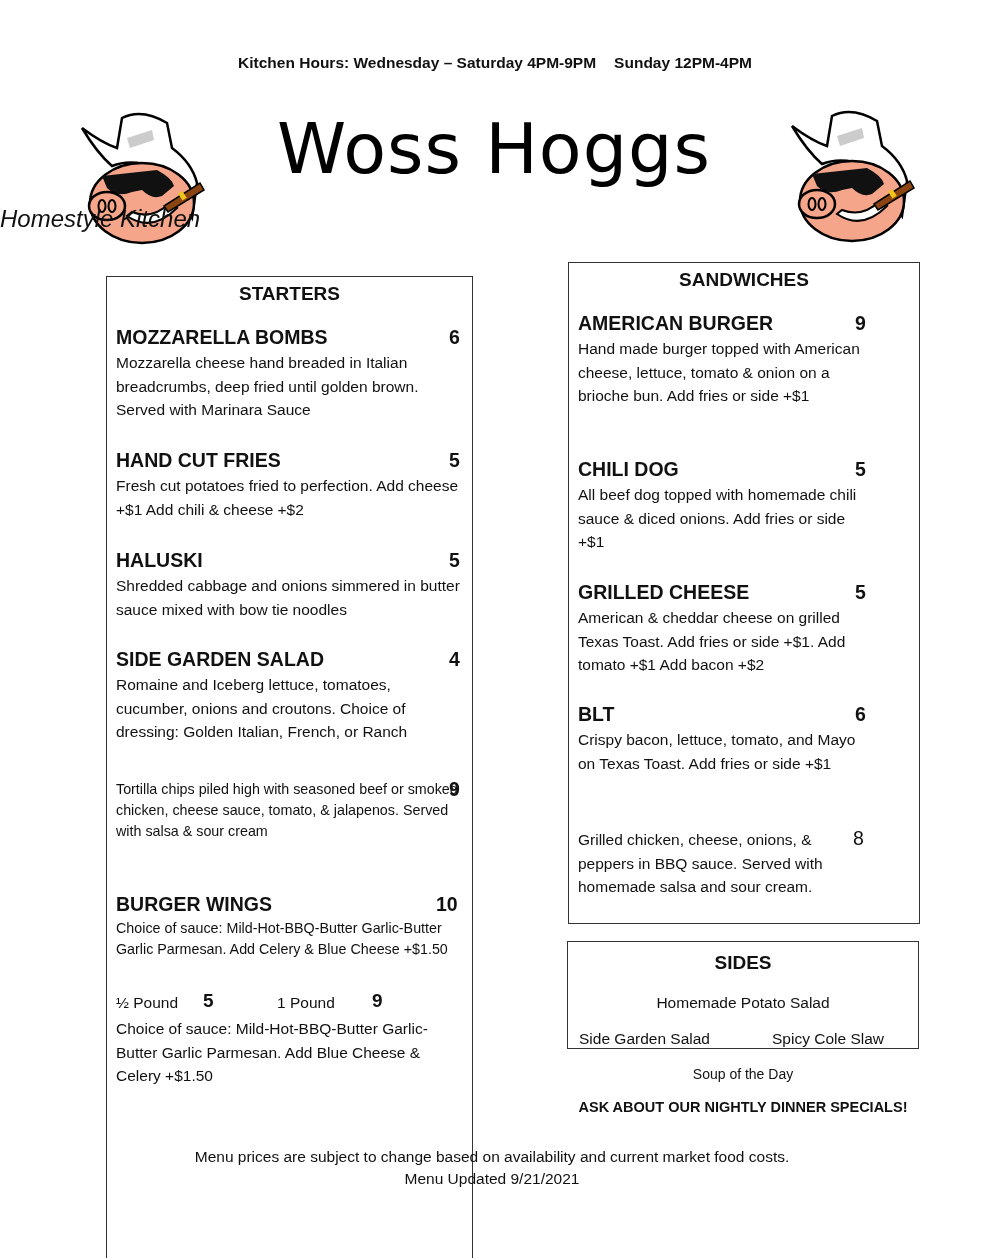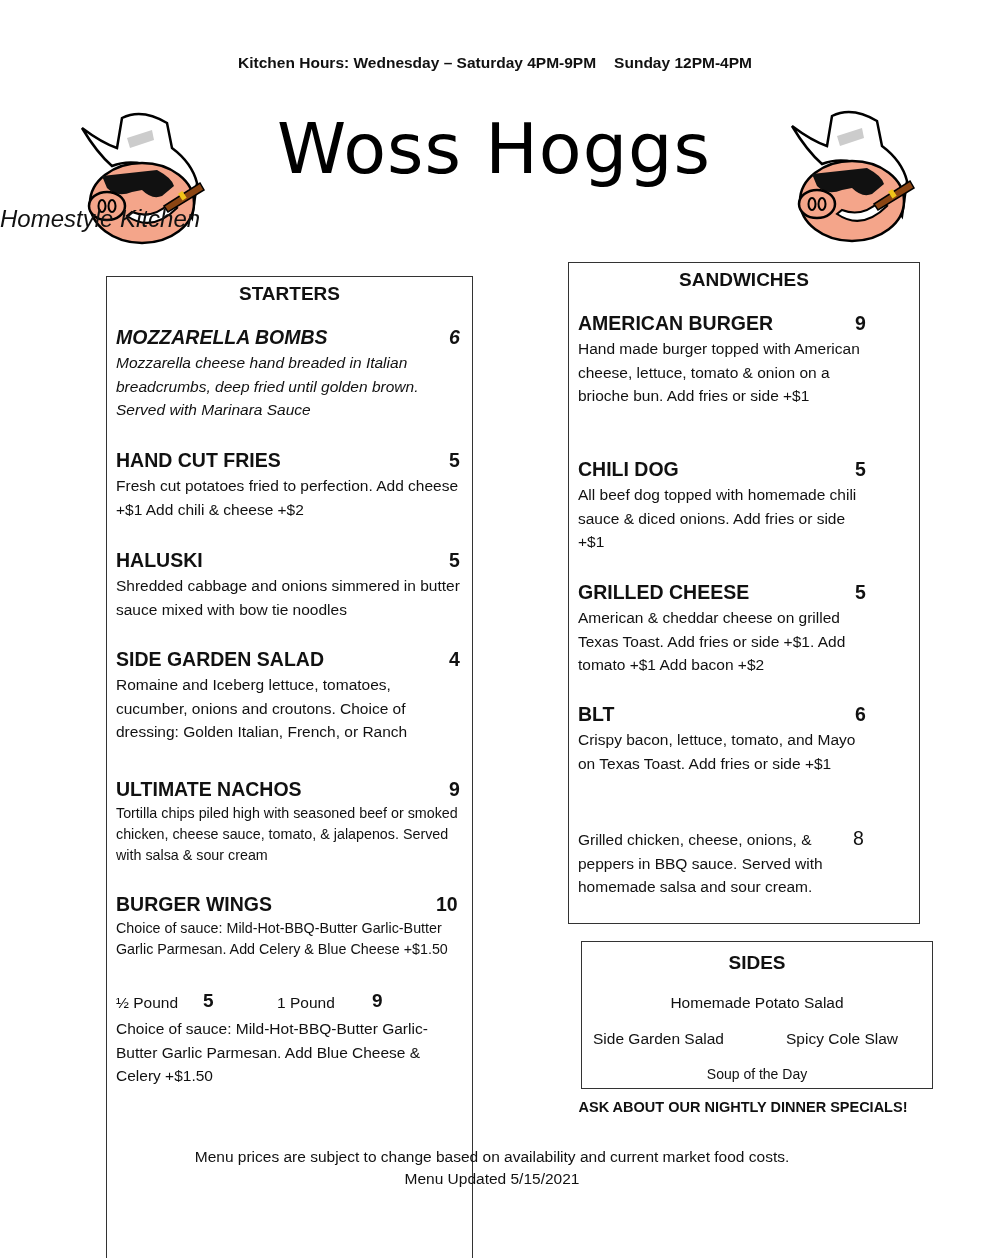--- a/index.html
+++ b/index.html
@@ -9,21 +9,21 @@
   .hours span + span { margin-left: 18px; }
   .title { top: 108px; left: 0; width: 988px; text-align: center; font-weight: normal; font-size: 70px; letter-spacing: 1px; font-family: "DejaVu Sans", sans-serif; color: #000; }
   .subtitle { top: 205px; left: 0; width: 980px; font-style: italic; font-size: 24px; }
   .pig { width: 150px; height: 140px; }
   .pig-left { left: 62px; top: 108px; }
   .pig-right { left: 772px; top: 106px; }
 
   .box { border: 1px solid #333; box-sizing: border-box; }
   .starters { left: 106px; top: 276px; width: 367px; height: 1088px; }
   .sandwiches { left: 568px; top: 262px; width: 352px; height: 662px; }
-  .sides { left: 581px; top: 941px; width: 352px; height: 148px; }
+  .sides { left: 567px; top: 941px; width: 352px; height: 108px; }
 
   .sec-title { position: absolute; left: 0; width: 100%; text-align: center; font-weight: bold; font-size: 19px; }
   .item { position: absolute; left: 9px; }
   .item-name { font-weight: bold; font-size: 19.5px; line-height: 24px; white-space: nowrap; }
   .item-price { position: absolute; top: 0; font-weight: bold; font-size: 19.5px; line-height: 24px; }
   .item-desc { font-size: 15.5px; line-height: 23.5px; margin-top: 2px; }
   .item-desc.small { font-size: 14.3px; line-height: 21px; }
   .starters .item { width: 345px; }
   .sandwiches .item { width: 285px; }
 
@@ -67,21 +67,21 @@
   <ellipse cx="40" cy="98" rx="3.5" ry="6" fill="none" stroke="#000" stroke-width="2"></ellipse>
   <ellipse cx="50" cy="98" rx="3.5" ry="6" fill="none" stroke="#000" stroke-width="2"></ellipse>
   <path d="M65 108 Q90 125 115 100 L108 95 Q90 112 70 104 Z" fill="#fff" stroke="#000" stroke-width="2"></path>
   <path d="M102 98 L138 75 L142 82 L106 104 Z" fill="#8b4513" stroke="#000" stroke-width="1.5"></path>
   <rect x="118" y="84" width="5" height="8" fill="#f0c419" transform="rotate(-33 120 88)"></rect>
 </svg>
 
 <div class="abs box starters">
   <div class="sec-title" style="top:6px;">STARTERS</div>
 
-  <div class="item" style="top:48px;font-style:italic;">
+  <div class="item" style="top:48px;">
     <div class="item-name">MOZZARELLA BOMBS</div>
     <div class="item-price" style="left:333px;">6</div>
     <div class="item-desc">Mozzarella cheese hand breaded in Italian breadcrumbs, deep fried until golden brown. Served with Marinara Sauce</div>
   </div>
 
   <div class="item" style="top:171px;">
     <div class="item-name">HAND CUT FRIES</div>
     <div class="item-price" style="left:333px;">5</div>
     <div class="item-desc">Fresh cut potatoes fried to perfection. Add cheese +$1 Add chili &amp; cheese +$2</div>
   </div>
@@ -92,21 +92,20 @@
     <div class="item-desc">Shredded cabbage and onions simmered in butter sauce mixed with bow tie noodles</div>
   </div>
 
   <div class="item" style="top:370px;">
     <div class="item-name">SIDE GARDEN SALAD</div>
     <div class="item-price" style="left:333px;">4</div>
     <div class="item-desc">Romaine and Iceberg lettuce, tomatoes, cucumber, onions and croutons. Choice of dressing: Golden Italian, French, or Ranch</div>
   </div>
 
   <div class="item" style="top:500px;">
-    <div class="item-name">ULTIMATE NACHOS</div>
     <div class="item-price" style="left:333px;">9</div>
     <div class="item-desc small">Tortilla chips piled high with seasoned beef or smoked chicken, cheese sauce, tomato, &amp; jalapenos. Served with salsa &amp; sour cream</div>
   </div>
 
   <div class="item" style="top:615px;">
     <div class="item-name">BURGER WINGS</div>
     <div class="item-price" style="left:320px;">10</div>
     <div class="item-desc small">Choice of sauce: Mild-Hot-BBQ-Butter Garlic-Butter Garlic Parmesan. Add Celery &amp; Blue Cheese +$1.50</div>
   </div>
 
@@ -159,14 +158,14 @@
   <div class="side-line" style="top:52px;left:0;width:100%;text-align:center;">Homemade Potato Salad</div>
   <div class="side-line" style="top:88px;left:11px;">Side Garden Salad</div>
   <div class="side-line" style="top:88px;left:204px;">Spicy Cole Slaw</div>
   <div class="side-line" style="top:124px;left:0;width:100%;text-align:center;font-size:14px;">Soup of the Day</div>
 </div>
 
 <div class="abs specials">ASK ABOUT OUR NIGHTLY DINNER SPECIALS!</div>
 
 <div class="abs footer">
   <div>Menu prices are subject to change based on availability and current market food costs.</div>
-  <div>Menu Updated 5/15/2021</div>
+  <div>Menu Updated 9/21/2021</div>
 </div>
 
 </body></html>

